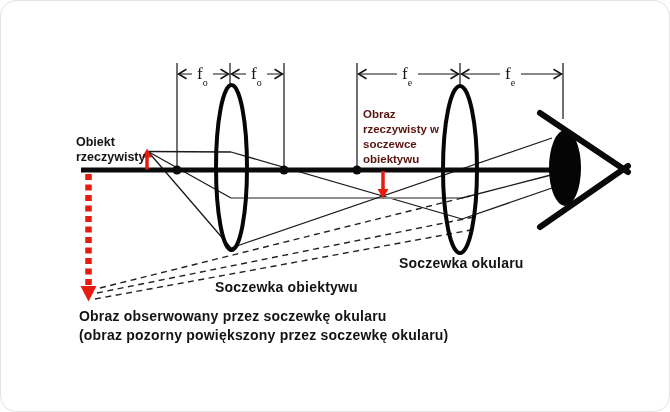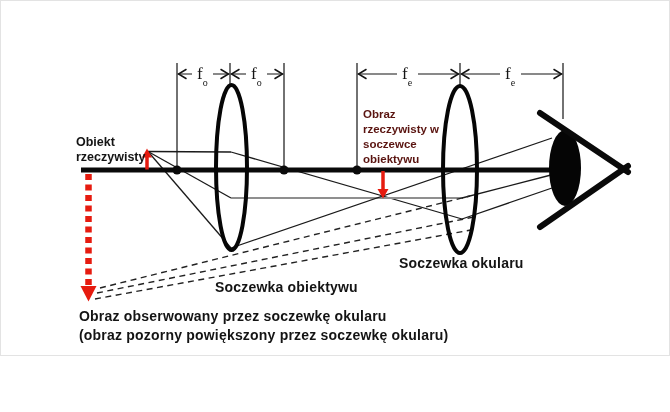--- a/index.html
+++ b/index.html
@@ -1,18 +1,18 @@
 <!DOCTYPE html>
 <html><head>
 <meta charset="utf-8">
 <style>
   html,body{margin:0;padding:0;background:#fff;}
   .stage{
-    width:670px;height:356px;position:relative;background:#ffffff;
-    border:1px solid #e3e3e3;border-radius:0;box-sizing:border-box;
+    width:670px;height:412px;position:relative;background:#ffffff;
+    border:1px solid #e3e3e3;border-radius:16px;box-sizing:border-box;
     overflow:hidden;
   }
   svg{position:absolute;left:0;top:0;}
   text{
     font-family:"Liberation Sans","DejaVu Sans",sans-serif;
     font-weight:bold;fill:#141414;
   }
   .lbl-small{font-size:12.5px;}
   .lbl-mid{font-size:14px;letter-spacing:.2px;}
   .lbl-tiny{font-size:11.5px;fill:#5a1410;}

